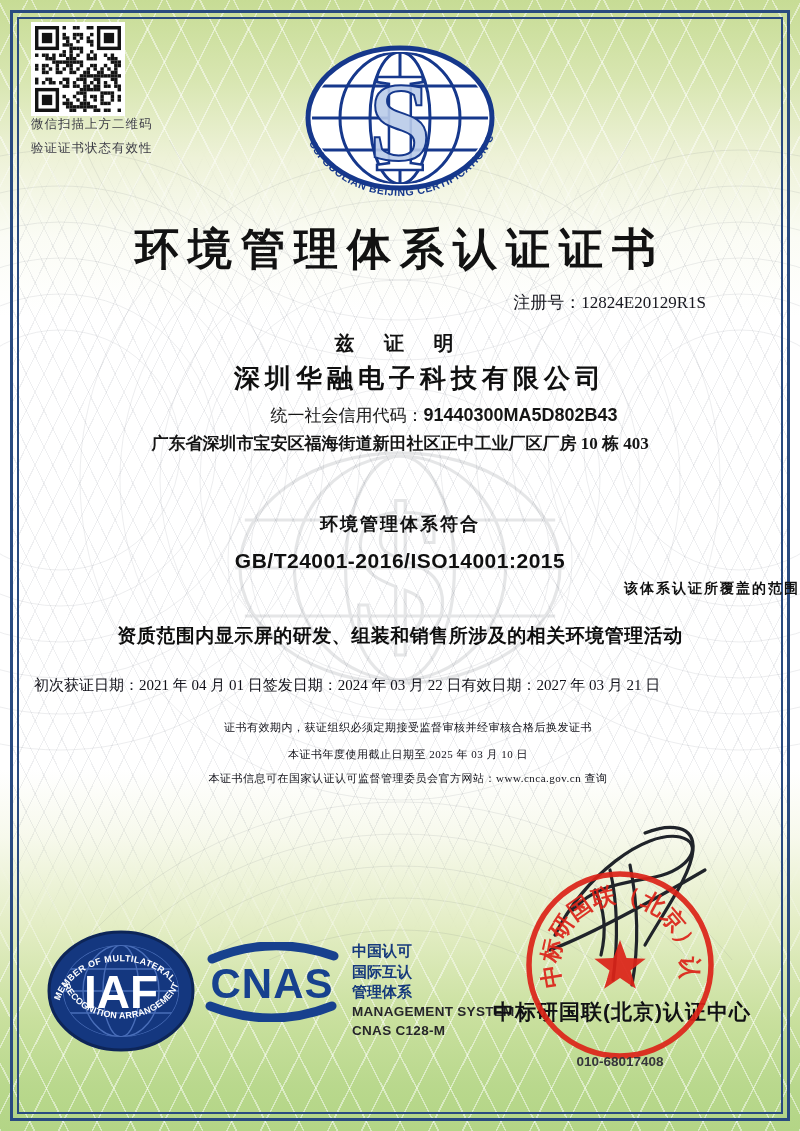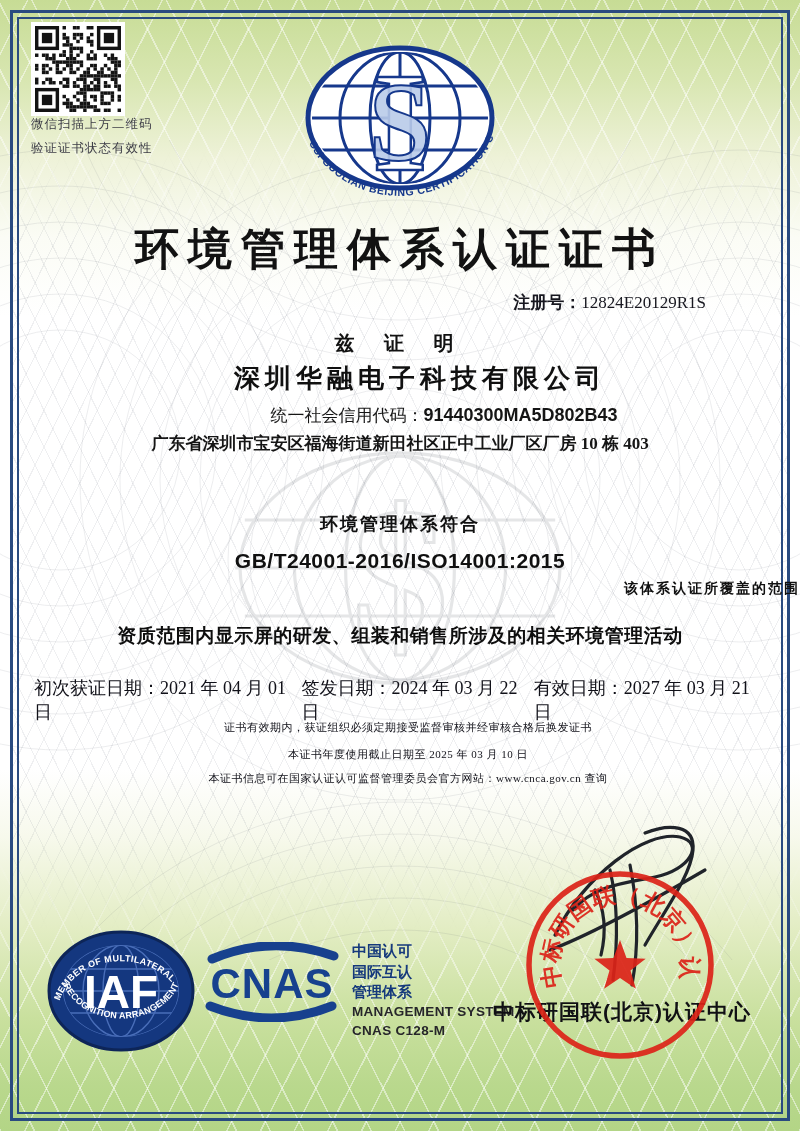--- a/index.html
+++ b/index.html
@@ -29,32 +29,32 @@
   .frame-inner{position:absolute;inset:17px;border:2px solid #2a4b80;pointer-events:none;}
   .abs{position:absolute;}
   .center{left:0;width:100%;text-align:center;}
   .sans{font-family:"Liberation Sans",sans-serif;}
   
   .qr-box{left:31px;top:22px;width:94px;height:94px;background:#fff;padding:4px;box-sizing:border-box;}
   .qr-cap{left:31px;width:180px;font-size:12.5px;color:#3c3c46;letter-spacing:1px;}
   
   .title{top:220px;font-size:44px;font-weight:bold;color:#121212;letter-spacing:9px;}
   .regno{top:291px;right:94px;font-size:17px;color:#17171f;}
-  .regno b{font-weight:bold;text-align:center;}
+  .regno b{font-weight:normal;text-align:center;}
   .certify{top:330px;font-size:20px;font-weight:bold;letter-spacing:12px;color:#111;}
   .company{top:361px;font-size:26px;font-weight:bold;letter-spacing:5px;color:#101010;padding-left:20px;}
   .credit{top:404px;font-size:17px;color:#151515;margin-left:44px;}
   .credit .code{font-family:"Liberation Sans",sans-serif;font-weight:bold;font-size:18px;}
   .addr{top:432px;font-size:17px;font-weight:600;color:#151515;}
   .conform{top:512px;font-size:18px;font-weight:bold;letter-spacing:2px;color:#111;}
   .stdcode{top:549px;font-size:21px;font-weight:bold;letter-spacing:.5px;color:#101010;}
   .scopehead{top:580px;font-size:14px;font-weight:bold;letter-spacing:2px;color:#111;text-align:right;}
   .scopetext{top:623px;font-size:19px;font-weight:bold;letter-spacing:.5px;color:#0e0e0e;}
   .dates{top:676px;left:0;width:100%;display:flex;
-    padding:0 34px;box-sizing:border-box;font-size:18px;color:#101018;}
+    padding:0 34px;box-sizing:border-box;font-size:15px;color:#101018;}
   .note{font-size:11px;color:#101018;letter-spacing:.5px;margin-left:8px;}
   .n1{top:720px;} .n2{top:747px;} .n3{top:771px;}
   
   .cnas-text{left:352px;top:941px;line-height:1.38;}
   .cnas-text .cn{font-size:15px;font-weight:bold;color:#15397c;font-family:"Liberation Sans",sans-serif;}
   .cnas-text .en{font-size:13.5px;font-weight:bold;color:#26262a;font-family:"Liberation Sans",sans-serif;letter-spacing:.3px;}
   .orgname{left:462px;top:998px;width:320px;text-align:center;font-size:21px;font-weight:bold;
     color:#101014;font-family:"Liberation Sans",sans-serif;letter-spacing:1px;}
   .orgaddr{left:470px;top:1053px;width:300px;text-align:center;font-family:"Liberation Sans",sans-serif;
     font-weight:bold;color:#35353b;font-size:14px;line-height:1.35;}
@@ -444,15 +444,16 @@
     <g opacity="0.92">
       <circle cx="125" cy="150" r="91" fill="none" stroke="#dc2318" stroke-width="5.5"></circle>
       <polygon points="125,125 131.5,143.1 150.7,143.7 135.5,155.4 140.9,173.8 125,163 109.1,173.8 114.5,155.4 99.3,143.7 118.5,143.1" fill="#dc2318"></polygon>
       <text font-size="23" font-weight="bold" fill="#dc2318" font-family="Liberation Sans, sans-serif">
         <textPath href="#stamparc" startOffset="0%">中标研国联（北京）认证中心</textPath>
       </text>
     </g>
   </svg>
 
   <div class="abs orgaddr">
+    <div class="ph">010-68017408</div>
   </div>
 
 </div>
 
 </body></html>

